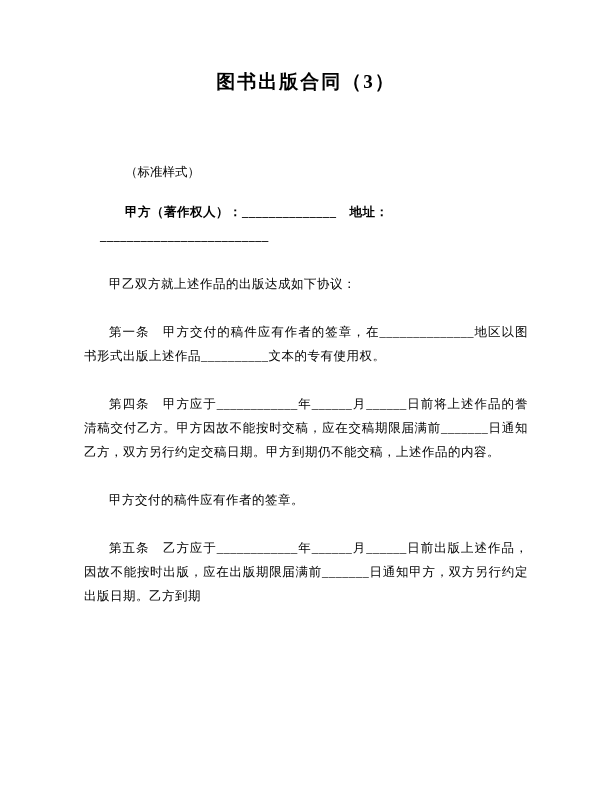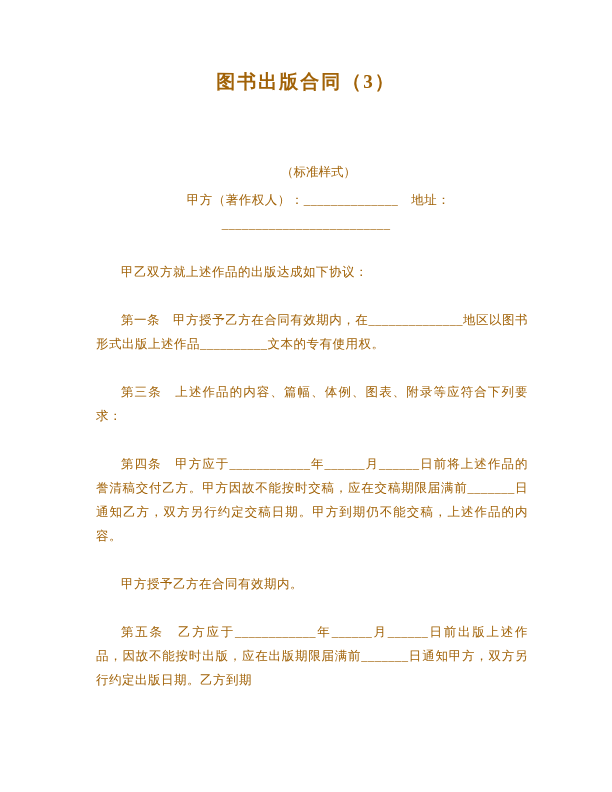--- a/index.html
+++ b/index.html
@@ -11,66 +11,65 @@
     position: relative;
     width: 612px;
     height: 792px;
     margin: 0 auto;
     background: #ffffff;
     box-sizing: border-box;
     padding: 70px 84px 0 84px;
     font-family: "Liberation Serif", "DejaVu Serif", serif;
     font-size: 12.5px;
     line-height: 24px;
-    color: #a16207;
+    color: #000000;
     overflow: hidden;
   }
   .doc-title {
     margin: 0 0 66px 0;
     text-align: center;
     font-size: 19px;
     line-height: 24px;
     font-weight: bold;
     letter-spacing: 2px;
   }
   .line {
-    margin: 4px;
+    margin: 16px;
     text-indent: 2em;
     white-space: normal;
-    text-align: center;
   }
   .para {
-    margin: 24px 0 0 12px;
+    margin: 24px 0 0 0;
     text-indent: 2em;
     text-align: justify;
     letter-spacing: 0.5px;
   }
   .fields .line {
     letter-spacing: 0.5px;
+    font-weight: bold;
   }
 </style>
 </head>
 <body>
 
 <div class="page">
 
   <h1 class="doc-title">图书出版合同（3）</h1>
 
   <p class="line">（标准样式）</p>
 
   <div class="fields">
     <p class="line">甲方（著作权人）：______________　地址：_________________________</p>
   </div>
 
   <p class="para">甲乙双方就上述作品的出版达成如下协议：</p>
 
-  <p class="para">第一条　甲方授予乙方在合同有效期内，在______________地区以图书形式出版上述作品__________文本的专有使用权。</p>
+  <p class="para">第一条　甲方交付的稿件应有作者的签章，在______________地区以图书形式出版上述作品__________文本的专有使用权。</p>
 
 
-  <p class="para">第三条　上述作品的内容、篇幅、体例、图表、附录等应符合下列要求：</p>
 
   <p class="para">第四条　甲方应于____________年______月______日前将上述作品的誊清稿交付乙方。甲方因故不能按时交稿，应在交稿期限届满前_______日通知乙方，双方另行约定交稿日期。甲方到期仍不能交稿，上述作品的内容。</p>
 
-  <p class="para">甲方授予乙方在合同有效期内。</p>
+  <p class="para">甲方交付的稿件应有作者的签章。</p>
 
   <p class="para">第五条　乙方应于____________年______月______日前出版上述作品，因故不能按时出版，应在出版期限届满前_______日通知甲方，双方另行约定出版日期。乙方到期</p>
 
 </div>
 
 </body></html>

